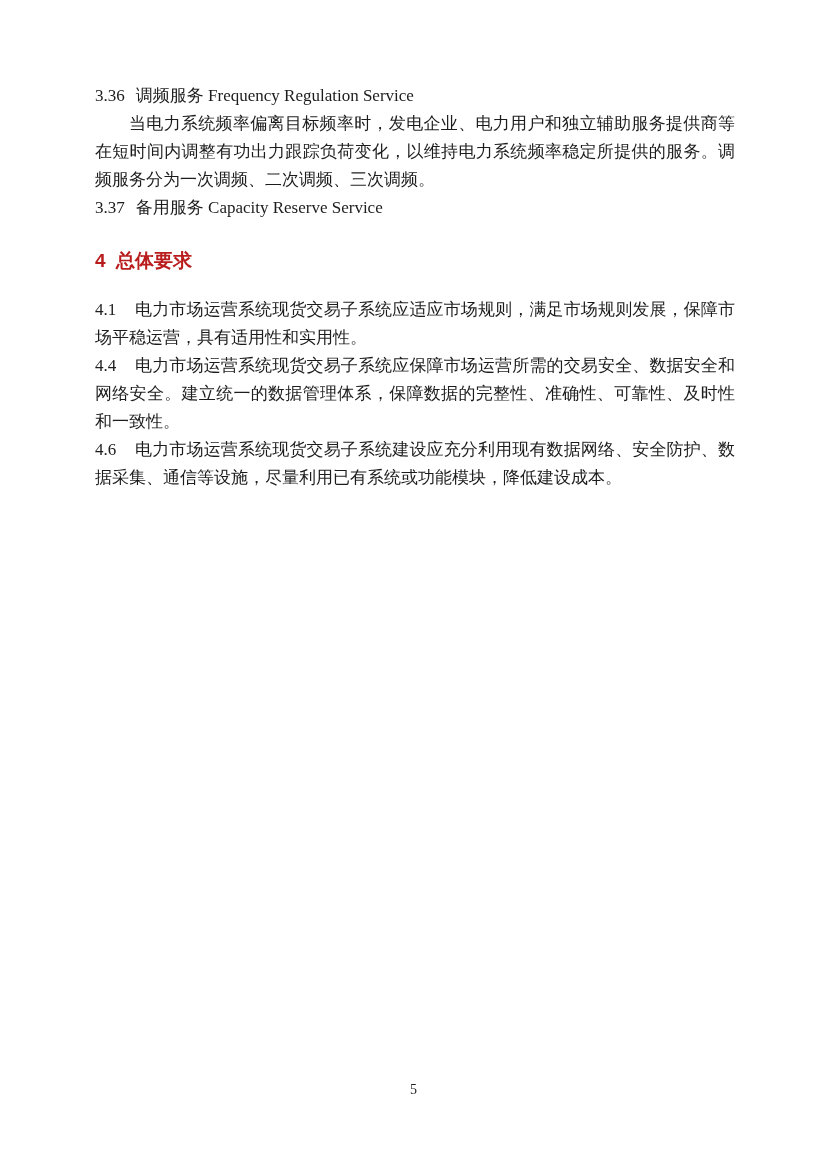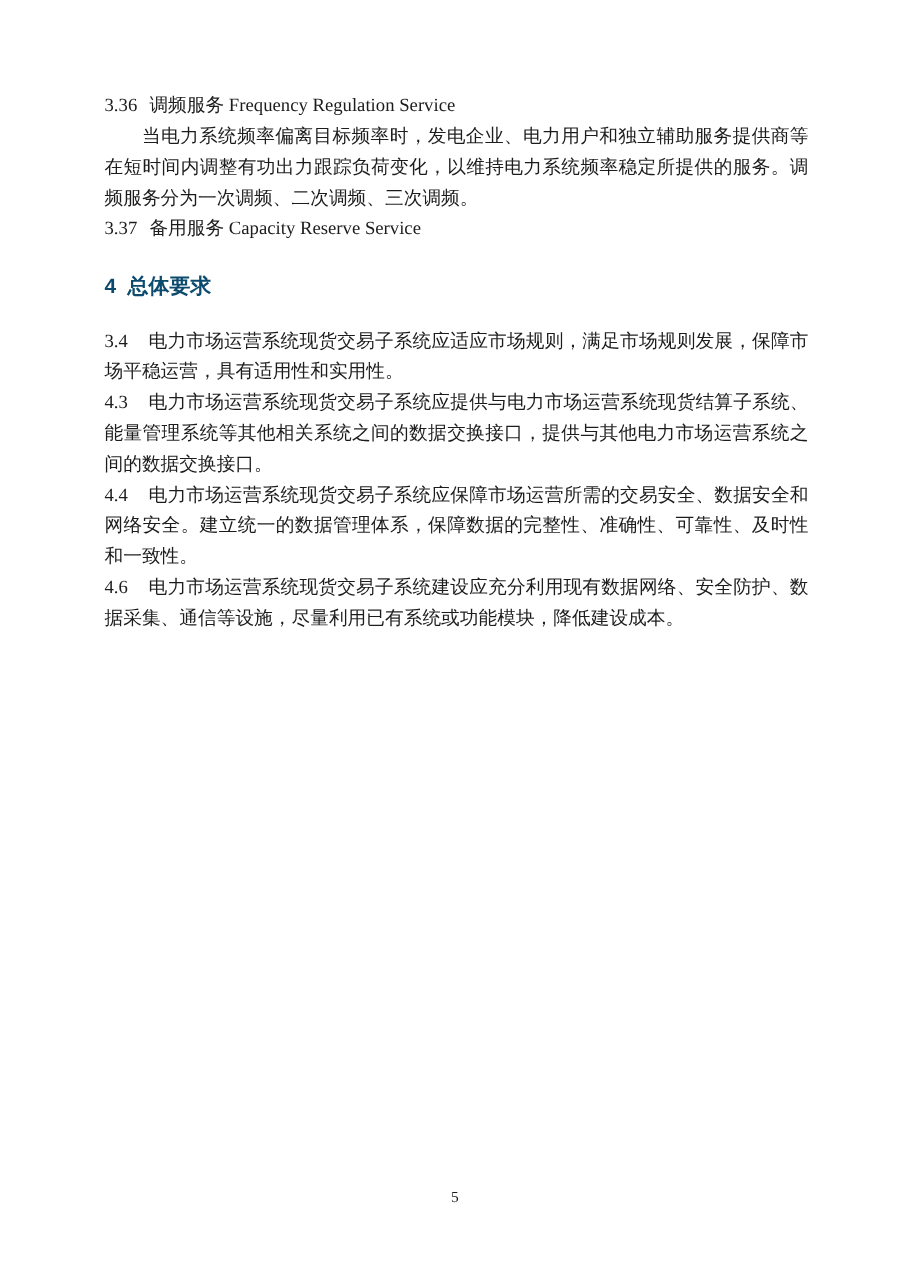--- a/index.html
+++ b/index.html
@@ -38,21 +38,21 @@
   }
   .indent {
     text-indent: 2em;
   }
   .sec-head {
     font-family: "Liberation Sans", "DejaVu Sans", sans-serif;
     font-weight: bold;
     font-size: 19px;
     line-height: 26px;
     margin: 0;
-    color: #0c4a6e;
+    color: #b91c1c;
   }
   .sec-head-4 { margin: 26px 0 22px 0; }
   .sec-head-5 { margin: 16px 0 26px 0; }
   .sec-num {
     display: inline-block;
     margin-right: 0.55em;
   }
   .clause {
     text-align: justify;
   }
@@ -80,22 +80,21 @@
       <p class="def-head"><span class="def-num">3.36</span><span>调频服务</span> <span>Frequency Regulation Service</span></p>
       <p class="body-para indent">当电力系统频率偏离目标频率时，发电企业、电力用户和独立辅助服务提供商等在短时间内调整有功出力跟踪负荷变化，以维持电力系统频率稳定所提供的服务。调频服务分为一次调频、二次调频、三次调频。</p>
     </div>
 
     <div>
       <p class="def-head"><span class="def-num">3.37</span><span>备用服务</span> <span>Capacity Reserve Service</span></p>
     </div>
 
     <h2 class="sec-head sec-head-4"><span class="sec-num">4</span><span>总体要求</span></h2>
 
-    <p class="clause"><span class="clause-num">3.4</span><span>电力市场运营系统现货交易子系统应适应市场规则，满足市场规则发展，保障市场平稳运营，具有适用性和实用性。</span></p>
-    <p class="clause"><span class="clause-num">4.3</span><span>电力市场运营系统现货交易子系统应提供与电力市场运营系统现货结算子系统、能量管理系统等其他相关系统之间的数据交换接口，提供与其他电力市场运营系统之间的数据交换接口。</span></p>
+    <p class="clause"><span class="clause-num">4.1</span><span>电力市场运营系统现货交易子系统应适应市场规则，满足市场规则发展，保障市场平稳运营，具有适用性和实用性。</span></p>
     <p class="clause"><span class="clause-num">4.4</span><span>电力市场运营系统现货交易子系统应保障市场运营所需的交易安全、数据安全和网络安全。建立统一的数据管理体系，保障数据的完整性、准确性、可靠性、及时性和一致性。</span></p>
     <p class="clause"><span class="clause-num">4.6</span><span>电力市场运营系统现货交易子系统建设应充分利用现有数据网络、安全防护、数据采集、通信等设施，尽量利用已有系统或功能模块，降低建设成本。</span></p>
 
 
 
   </div>
 
   <div class="footer">5</div>
 </div>
 

